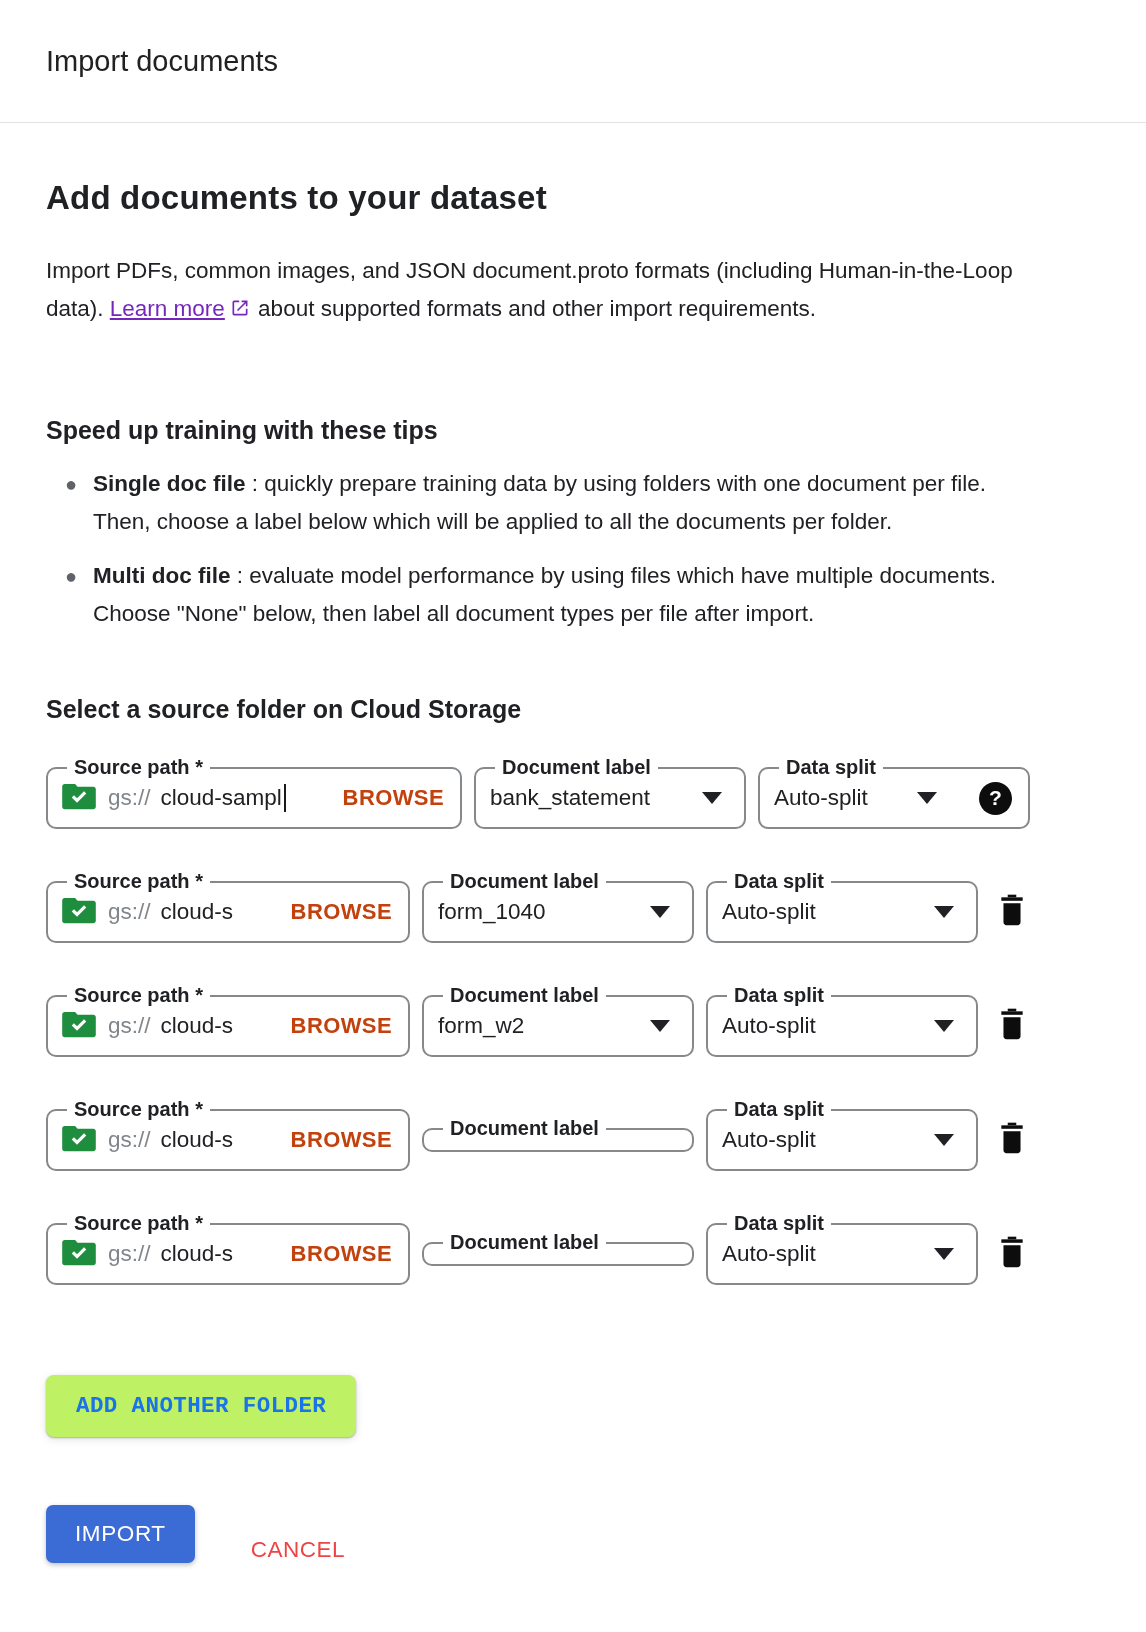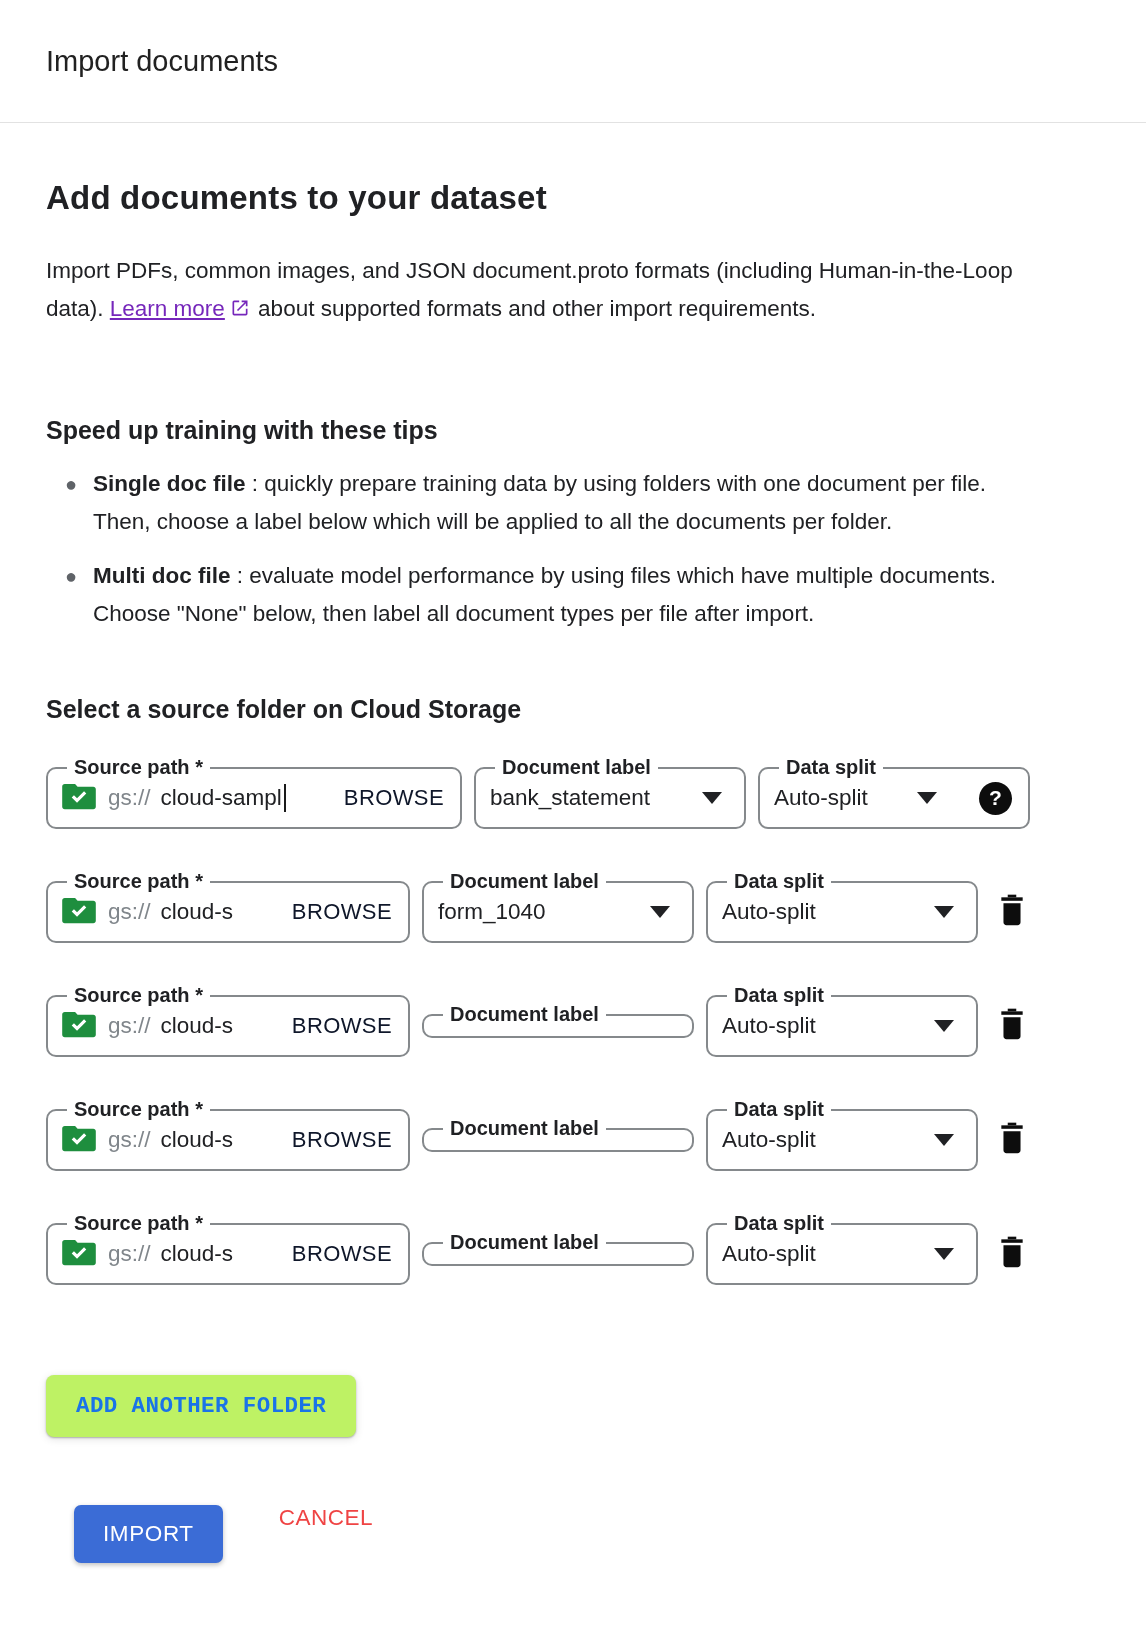--- a/index.html
+++ b/index.html
@@ -48,22 +48,22 @@
   .w-split{ width:272px; flex:0 0 272px; }
   .w-source    { width:364px; flex:0 0 364px; }
   .w-source-lg { width:416px; flex:0 0 416px; }
 
   .folder-icon { flex:0 0 auto; margin-right:12px; display:flex; }
   .gs-prefix { color:var(--gs-gray,#80868b); margin-right:10px; }
   .path-value { color:#202124; white-space:nowrap; overflow:hidden; }
   .text-caret { width:2px; height:28px; background:#1a1a1a; margin-left:2px; flex:0 0 auto; }
   .browse-btn {
     margin-left:auto; background:none; border:none; padding:0 2px;
-    font-family:inherit; font-size:22px; font-weight:400; letter-spacing:.4px;
-    color:#0f172a; cursor:pointer;
+    font-family:inherit; font-size:22px; font-weight:700; letter-spacing:.4px;
+    color:#c2410c; cursor:pointer;
   }
   .select-value { white-space:nowrap; overflow:hidden; }
   .caret-down {
     margin-left:auto; margin-right:8px; width:0; height:0; flex:0 0 auto;
     border-left:10px solid transparent; border-right:10px solid transparent;
     border-top:12px solid #202124;
   }
   .help-icon {
     flex:0 0 auto; margin-left:34px; margin-right:2px;
     width:33px; height:33px; border-radius:50%;
@@ -73,21 +73,21 @@
   .trash-btn { background:none; border:none; padding:0; margin:6px 0 0 6px; cursor:pointer; display:flex; }
 
   
   .add-folder-btn {
     margin-top:49px; display:inline-flex; align-items:center;
     height:62px; padding:0 30px; border:none; border-radius:8px;
     background:#bef264; box-shadow:0 1px 2px rgba(0,0,0,.28), 0 2px 8px rgba(0,0,0,.12);
     color:var(--text-button-blue,#1a73e8);
     font-family:Liberation Mono, monospace; font-size:22.5px; font-weight:600; letter-spacing:.4px; cursor:pointer;
   }
-  .actions { margin-top:68px; display:flex; align-items:flex-start; gap:56px;margin-left:28px; }
+  .actions { margin-top:68px; display:flex; align-items:flex-end; gap:56px; }
   .import-btn {
     background:var(--primary-blue,#3b6cd6); color:#fff; border:none;
     height:58px; padding:0 29px; border-radius:7px;
     font-family:inherit; font-size:22.5px; font-weight:500; letter-spacing:.6px;
     box-shadow:0 2px 5px rgba(0,0,0,.25); cursor:pointer;
   }
   .cancel-btn {
     background:none; border:none; padding:0;
     font-family:inherit; font-size:22.5px; font-weight:400; letter-spacing:.5px;
     color:#ef4444; cursor:pointer;
@@ -214,20 +214,24 @@
         </span>
         <span class="gs-prefix"><span>gs://</span></span>
         <span class="path-value">cloud-s</span>
 
         <button class="browse-btn">BROWSE</button>
       </div>
     </fieldset>
 
     <fieldset class="field w-doc">
       <legend><span>Document label</span></legend>
+      <div class="field-inner">
+        <span class="select-value">form_w2</span>
+        <span class="caret-down"></span>
+      </div>
     </fieldset>
 
     <fieldset class="field w-split">
       <legend><span>Data split</span></legend>
       <div class="field-inner">
         <span class="select-value">Auto-split</span>
         <span class="caret-down"></span>
 
       </div>
     </fieldset>

